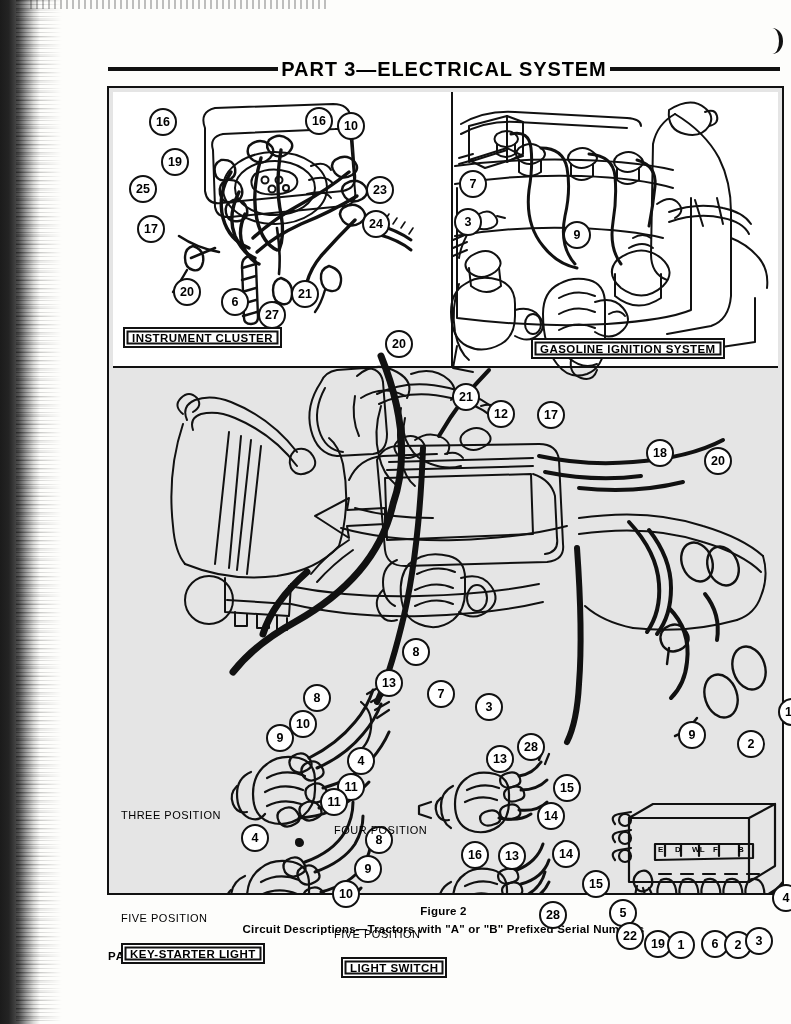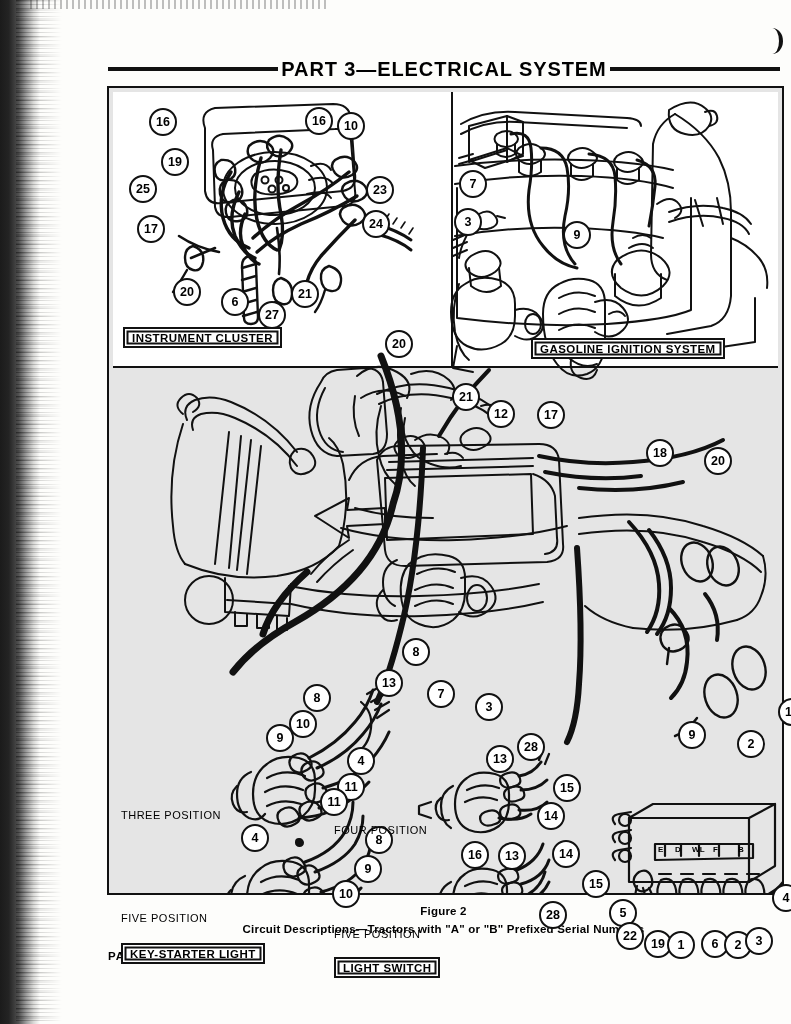--- a/index.html
+++ b/index.html
@@ -624,21 +624,21 @@
     <div class="box-label" style="left:14px; top:239px;">INSTRUMENT CLUSTER</div>
 
     <div class="box-label" style="left:422px; top:250px;">GASOLINE IGNITION SYSTEM</div>
 
     <div class="plain-label" style="left:12px; top:721px;">THREE POSITION</div>
     <div class="plain-label" style="left:12px; top:824px;">FIVE POSITION</div>
     <div class="box-label" style="left:12px; top:855px;">KEY-STARTER LIGHT</div>
 
     <div class="plain-label" style="left:225px; top:736px;">FOUR POSITION</div>
     <div class="plain-label" style="left:225px; top:840px;">FIVE POSITION</div>
-    <div class="box-label" style="left:225px; top:869px;">LIGHT SWITCH</div>
+    <div class="box-label" style="left:232px; top:869px;">LIGHT SWITCH</div>
 
 
     <div id="terminal-layer">
         <div style="position: absolute; font-size: 8px; font-weight: bold; left: 549px; top: 757px; letter-spacing: 0.3px;">E</div>
         <div style="position: absolute; font-size: 8px; font-weight: bold; left: 566px; top: 757px; letter-spacing: 0.3px;">D</div>
         <div style="position: absolute; font-size: 8px; font-weight: bold; left: 583px; top: 757px; letter-spacing: 0.3px;">WL</div>
         <div style="position: absolute; font-size: 8px; font-weight: bold; left: 604px; top: 757px; letter-spacing: 0.3px;">F</div>
         <div style="position: absolute; font-size: 8px; font-weight: bold; left: 629px; top: 757px; letter-spacing: 0.3px;">B</div>
       </div>
 

